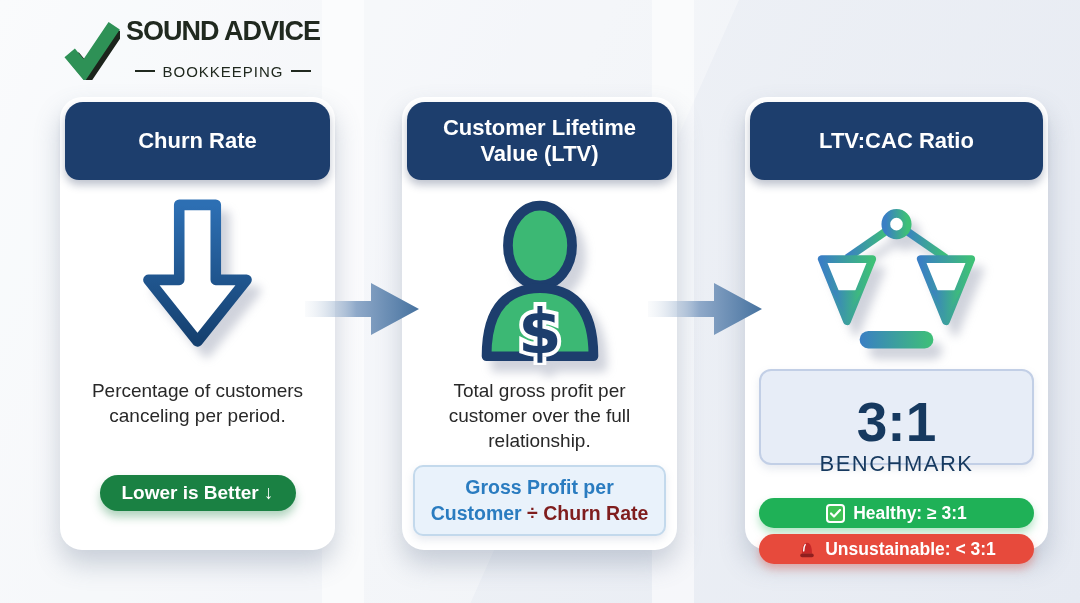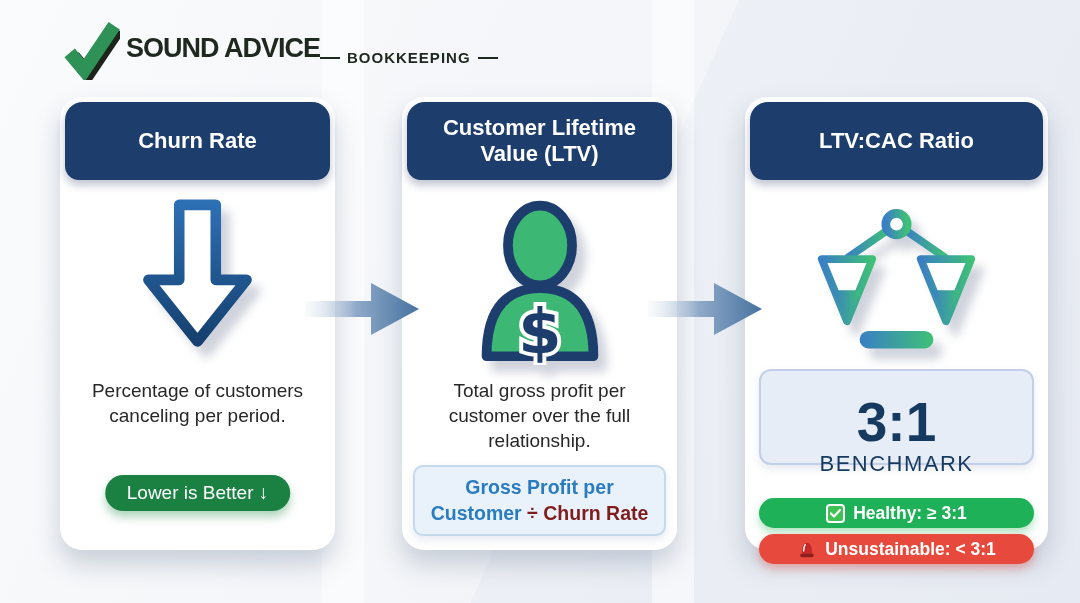--- a/index.html
+++ b/index.html
@@ -9,42 +9,42 @@
     background:linear-gradient(115deg,#f7f9fb 0%,#eef1f6 45%,#e6eaf2 100%);
   }
   .bg-strip{position:absolute;top:0;bottom:0;width:42px;background:rgba(255,255,255,.55);}
   .bg-strip.s1{left:322px;} .bg-strip.s2{left:652px;}
   .bg-diag{position:absolute;left:-150px;top:-200px;width:700px;height:1100px;
     background:rgba(255,255,255,.35);transform:rotate(24deg);}
 
   
   .logo{position:absolute;left:60px;top:16px;display:flex;align-items:center;gap:6px;z-index:3;}
   .logo-check{width:60px;height:64px;}
-  .brand{display:flex;align-items:center;}
+  .brand{display:flex;flex-direction:column;align-items:center;}
   .brand-main{font-size:27px;font-weight:800;letter-spacing:-1px;color:#20291f;line-height:1;}
-  .brand-sub{display:flex;align-items:center;gap:7px;font-size:15px;font-weight:700;
+  .brand-sub{display:flex;align-items:center;gap:7px;font-size:15px;font-weight:400;
     letter-spacing:1px;color:#20291f;line-height:1;margin-top:19px;}
   .brand-sub::before,.brand-sub::after{content:"";height:2px;width:20px;background:#20291f;}
 
   
   .card{position:absolute;top:97px;width:275px;height:453px;background:#fff;
     border-radius:22px;box-shadow:0 14px 26px rgba(96,112,140,.30);z-index:1;}
   .card.c1{left:60px;} .card.c2{left:402px;} .card.c3{left:745px;padding-left:28px;}
   .card-header{position:absolute;left:5px;right:5px;top:5px;height:78px;background:#1d3e6d;
     border-radius:18px 18px 14px 14px;display:flex;align-items:center;justify-content:center;
     text-align:center;color:#fff;font-weight:700;font-size:22px;line-height:1.18;
     box-shadow:0 5px 9px rgba(20,40,80,.28);padding:0 8px;}
   .card-icon{position:absolute;top:98px;left:0;right:0;display:flex;justify-content:center;}
   .card-icon svg{filter:drop-shadow(9px 11px 5px rgba(120,130,155,.35));}
   .card-desc{position:absolute;top:281px;left:0;right:0;padding:0 26px;text-align:center;
     font-size:19px;line-height:1.32;color:#282828;font-weight:500;}
 
   
   .pill-badge{position:absolute;top:378px;left:50%;transform:translateX(-50%);
-    background:#1a8143;color:#fff;font-weight:400;font-size:19px;white-space:nowrap;
+    background:#1a8143;color:#fff;font-weight:700;font-size:19px;white-space:nowrap;
     padding:7px 22px;border-radius:21px;box-shadow:0 6px 10px rgba(26,129,67,.35);}
 
   
   .formula-box{position:absolute;top:368px;left:11px;right:11px;background:#e9f2fb;
     border:2px solid #c3d9ec;border-radius:10px;padding:8px 12px;text-align:center;
     font-size:19.5px;font-weight:700;line-height:1.32;box-shadow:0 4px 8px rgba(120,140,170,.18);}
   .f-blue{color:#2a7cc0;} .f-dark{color:#7f1d1d;}
 
   
   .benchmark-box{position:absolute;top:272px;left:14px;right:14px;height:92px;background:#e7edf7;

